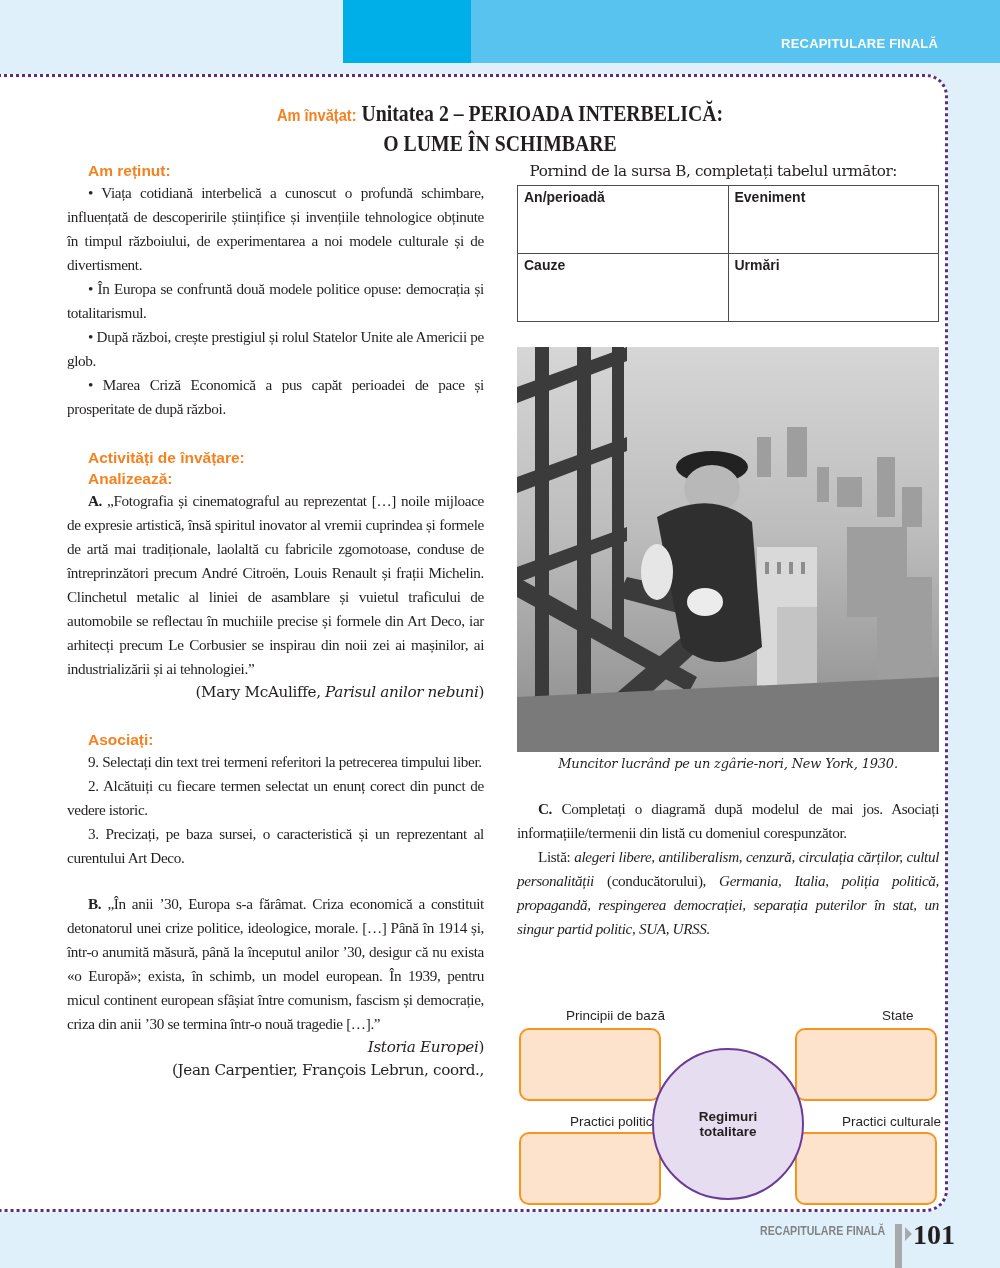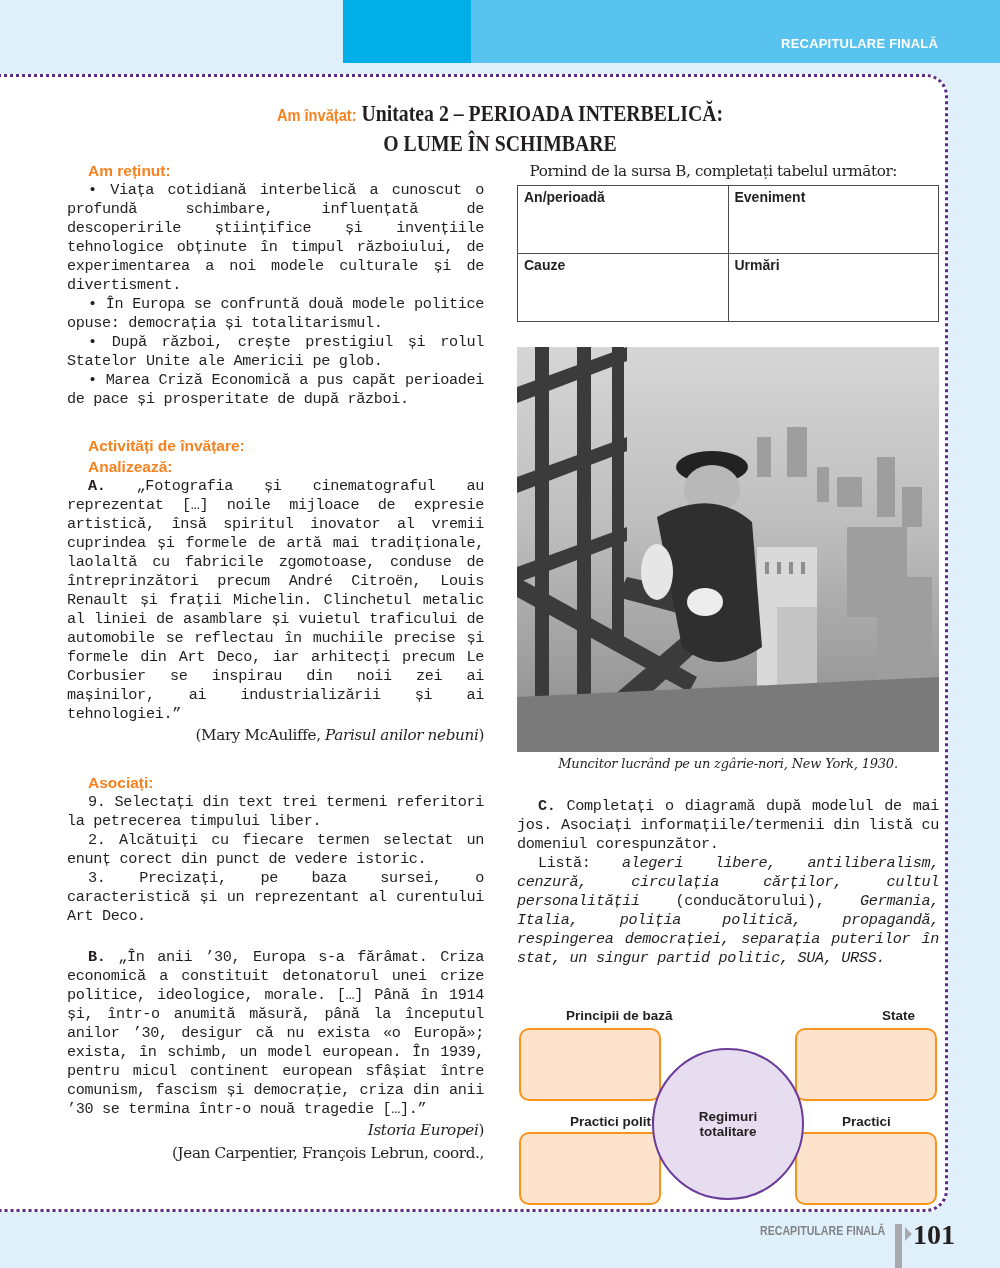--- a/index.html
+++ b/index.html
@@ -35,22 +35,22 @@
     font-family: "Liberation Sans", sans-serif; font-weight: bold; font-size: 17px; color: #f58220;
   }
   .col { position: absolute; }
   .col-left { left: 67px; top: 160px; width: 417px; }
   .col-right { left: 517px; top: 160px; width: 380px; }
   .heading {
     font-family: "Liberation Sans", sans-serif; font-weight: bold; color: #f58220;
     font-size: 15.5px; line-height: 21px; padding-left: 21px;
   }
   .para {
-    font-size: 15.2px; line-height: 19px; text-align: justify; text-indent: 21px;
-    font-family: Liberation Mono, monospace; letter-spacing: -0.35px;
+    font-size: 15.2px; line-height: 24px; text-align: justify; text-indent: 21px;
+    font-family: Liberation Serif, serif; letter-spacing: -0.35px;
   }
   .src { font-size: 15.2px; line-height: 22.8px; text-align: right; letter-spacing: -0.35px; }
   i, .it { font-style: italic; }
   .spacer-s { height: 22px; }
   .table-intro { font-size: 15.2px; line-height: 22px; text-align: right; letter-spacing: -0.4px; }
   table.fill {
     width: 422px; border-collapse: collapse; margin-top: 3px;
   }
   table.fill td {
     border: 1.5px solid #4d4d4d; height: 68px; vertical-align: top; padding: 3px 6px;
@@ -61,21 +61,21 @@
     background: linear-gradient(180deg, #c9c9c9 0%, #b4b4b4 35%, #8e8e8e 70%, #6f6f6f 100%);
     overflow: hidden;
   }
   .caption {
     position: absolute; left: 517px; top: 756px; width: 422px; text-align: center;
     font-style: italic; font-size: 13px; color: #231f20; letter-spacing: -0.2px;
   }
   .col-right-bottom { position: absolute; left: 517px; top: 797px; width: 422px; }
   .diagram { position: absolute; left: 517px; top: 1006px; width: 426px; height: 202px; }
   .dlabel {
-    position: absolute; font-family: "Liberation Sans", sans-serif; font-weight: bold;
+    position: absolute; font-family: "Liberation Sans", sans-serif; font-weight: normal;
     font-size: 13.5px; color: #231f20; padding-left: 33px;
   }
   .dbox {
     position: absolute; width: 142px; height: 73px; background: #fde3cb;
     border: 2px solid #f7941d; border-radius: 10px;
   }
   .dcircle {
     position: absolute; left: 135px; top: 42px; width: 152px; height: 152px;
     border-radius: 50%; background: #e7ddf0; border: 2.5px solid #6b3b99;
     display: flex; align-items: center; justify-content: center; text-align: center;

